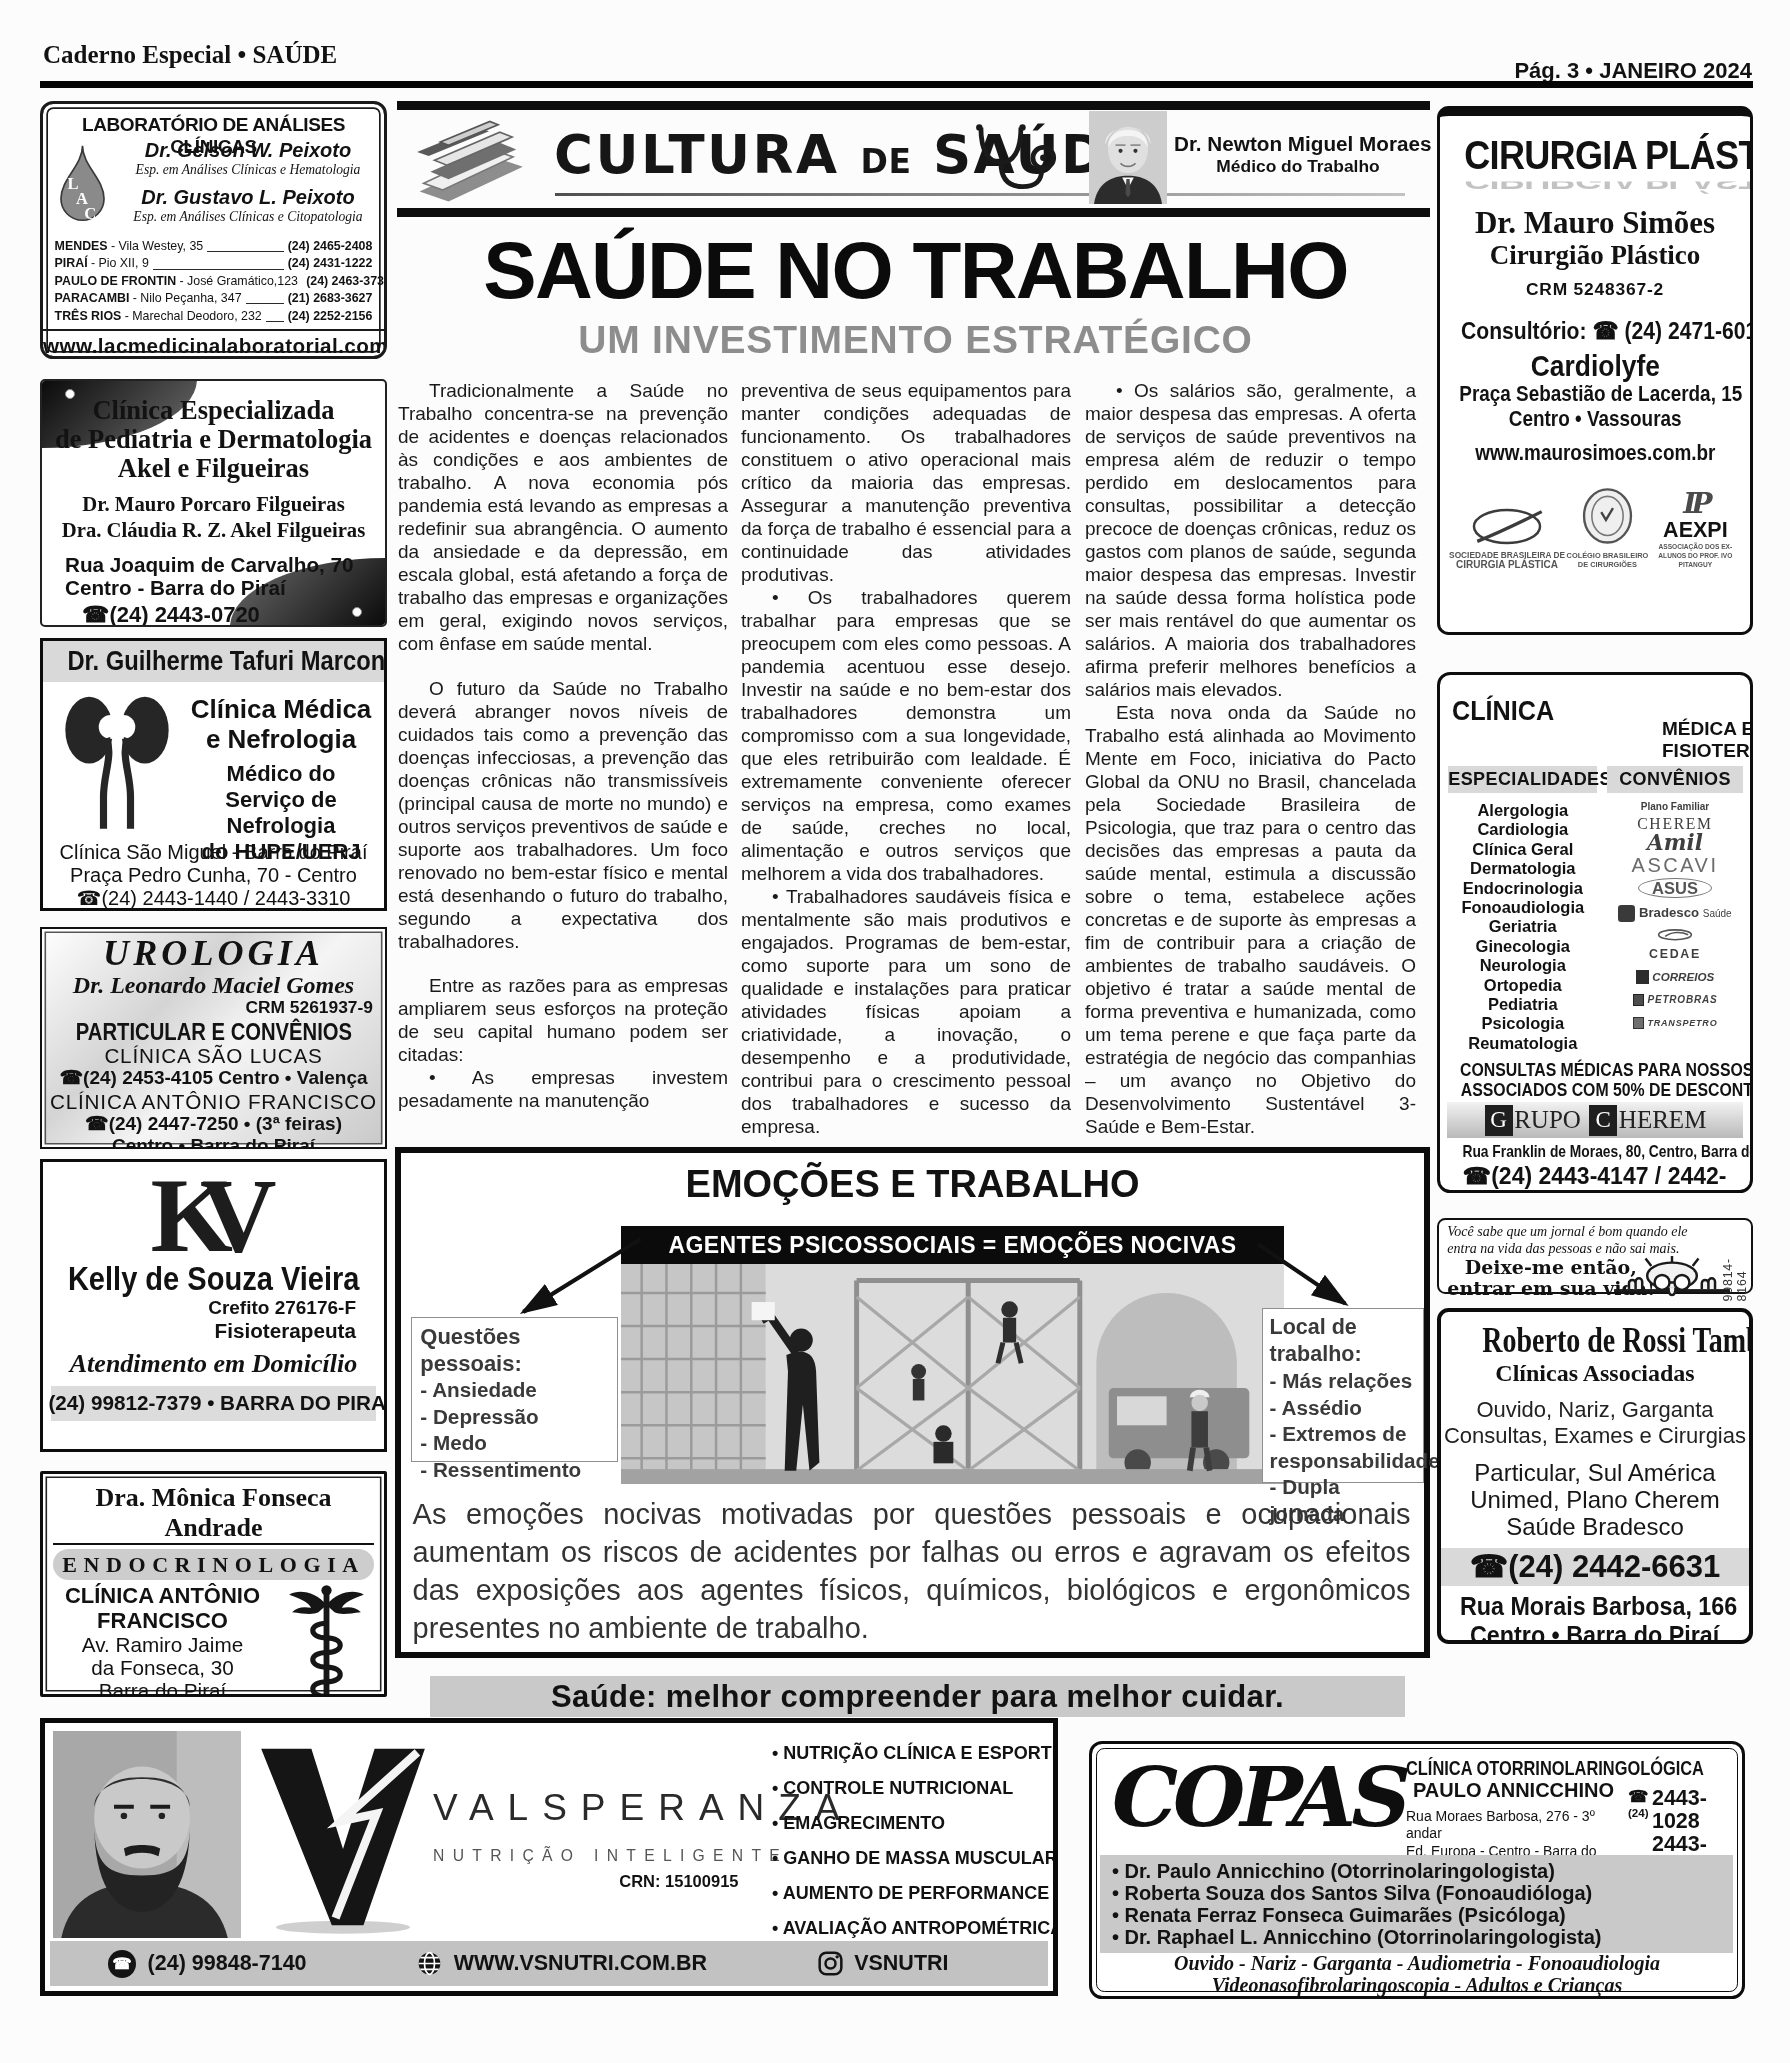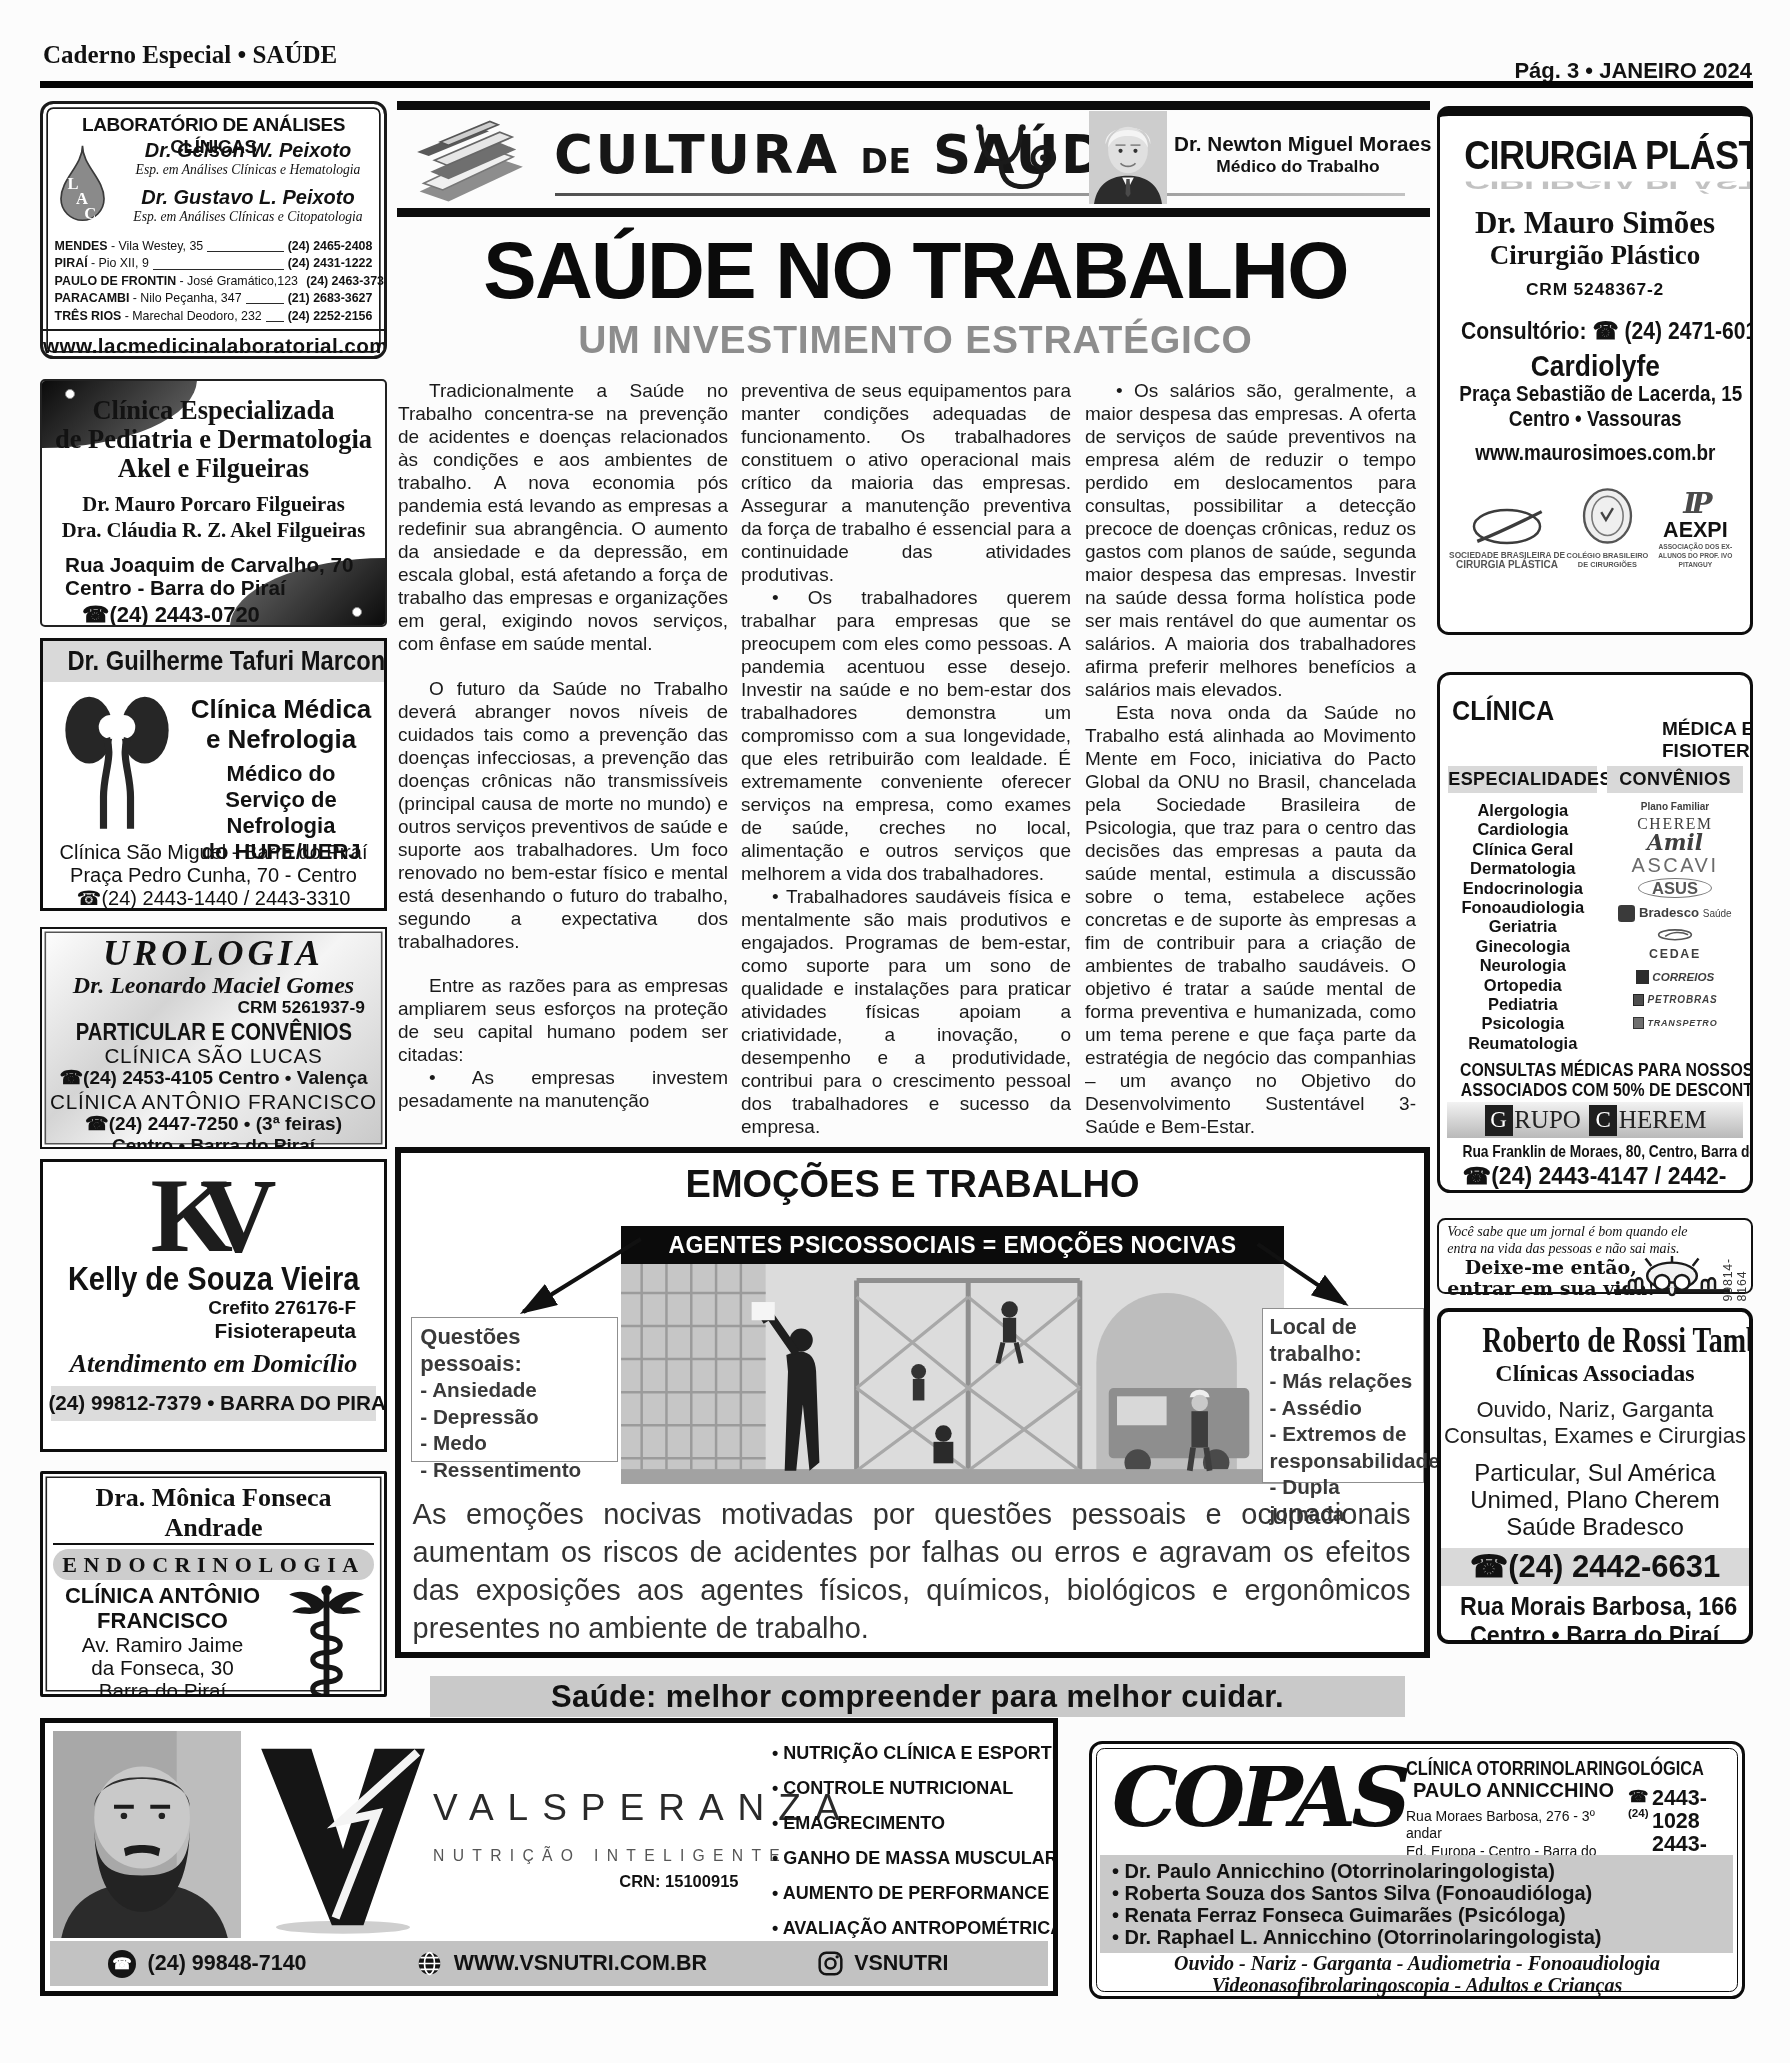--- a/index.html
+++ b/index.html
@@ -316,21 +316,21 @@
     <div class="ab" style="left:0;top:200px;width:341px">
       <div class="taf-b">Clínica São Miguel - Barra do Piraí</div>
       <div class="taf-b">Praça Pedro Cunha, 70 - Centro</div>
       <div class="taf-b">☎(24) 2443-1440 / 2443-3310</div>
     </div>
   </div>
 
   <div class="adbox uro" style="left:40px;top:927px;width:347px;height:222px;padding-top:5px">
     <div class="ser b it" style="font-size:36px;letter-spacing:4.1px;line-height:38px">UROLOGIA</div>
     <div class="ser b it" style="font-size:24px;line-height:26px">Dr. Leonardo Maciel Gomes</div>
-    <div class="b" style="font-size:17.4px;line-height:19px;text-align:right;padding-right:20px">CRM 5261937-9</div>
+    <div class="b" style="font-size:17.4px;line-height:19px;text-align:right;padding-right:12px">CRM 5261937-9</div>
     <div class="b" style="font-size:23px;line-height:26.5px;margin-top:1.7px"><span class="cx">PARTICULAR E CONVÊNIOS</span></div>
     <div style="font-size:20.7px;line-height:22px;letter-spacing:0.8px">CLÍNICA SÃO LUCAS</div>
     <div class="b" style="font-size:19px;line-height:21.5px">☎(24) 2453-4105 Centro • Valença</div>
     <div style="font-size:20.7px;line-height:22px;letter-spacing:0.8px;margin-top:2.5px">CLÍNICA ANTÔNIO FRANCISCO</div>
     <div class="b" style="font-size:19px;line-height:21.5px">☎(24) 2447-7250 • (3ª feiras)</div>
     <div class="b" style="font-size:19px;line-height:21.5px">Centro • Barra do Piraí</div>
   </div>
 
   <div class="adbox" style="left:40px;top:1159px;width:347px;height:293px">
     <div class="ctr" style="margin-top:8.3px">

